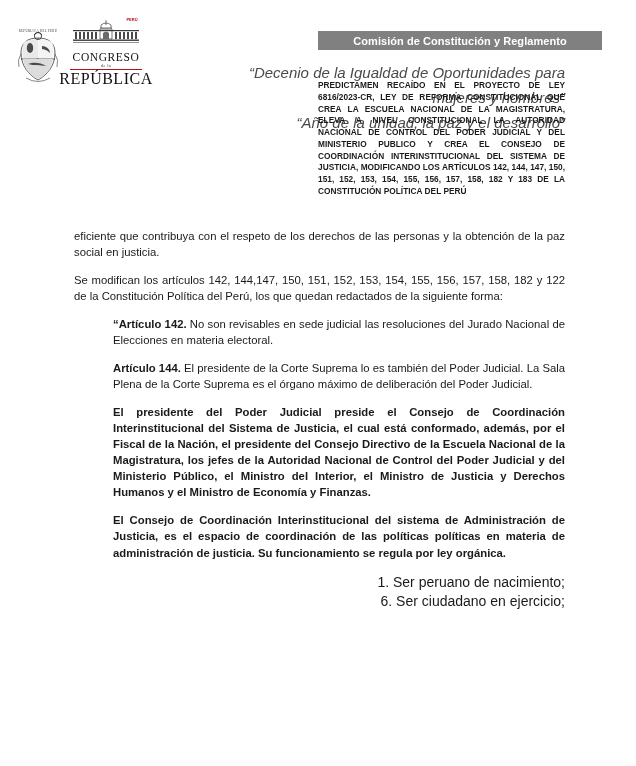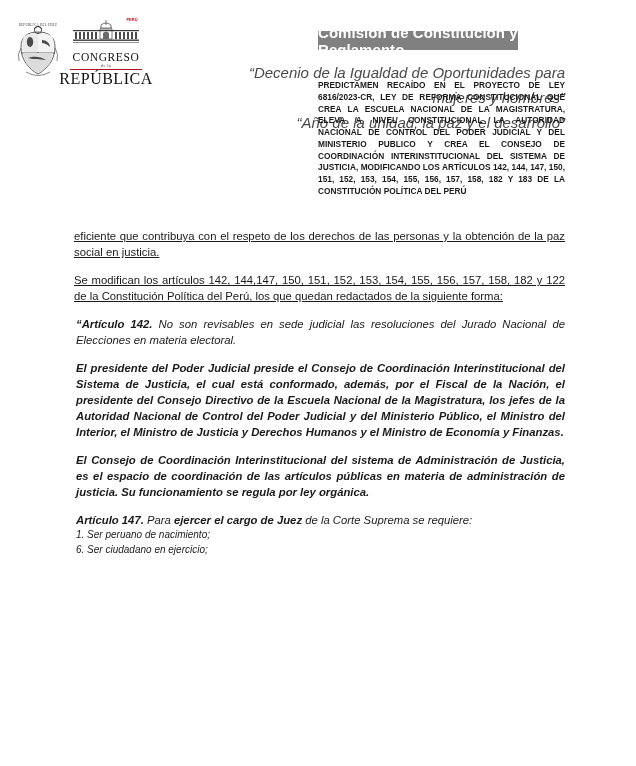--- a/index.html
+++ b/index.html
@@ -20,21 +20,21 @@
   .header {
     position: relative;
     height: 228px;
   }
 
   .logo-block {
     position: absolute;
     left: 14px;
     top: 16px;
     display: flex;
-    align-items: center;
+    align-items: flex-end;
     gap: 8px;
   }
 
   .coat-arms { width: 48px; height: 60px; display: block; }
 
   .congreso-mark {
     width: 72px;
     display: flex;
     flex-direction: column;
     align-items: center;
@@ -67,25 +67,25 @@
     font-size: 16px;
     letter-spacing: 0.5px;
     color: #111;
     line-height: 1.05;
   }
 
   .banner {
     position: absolute;
     left: 318px;
     top: 31px;
-    width: 200px;
+    width: 284px;
     height: 19px;
     background: #808080;
     color: #ffffff;
-    font-size: 15px;
+    font-size: 11px;
     font-weight: bold;
     display: flex;
     align-items: center;
     justify-content: center;
     letter-spacing: 0.05px;
   }
 
   .slogans {
     position: absolute;
     left: 240px;
@@ -120,33 +120,33 @@
   }
 
   .para {
     font-size: 11.3px;
     line-height: 1.42;
     text-align: justify;
     text-justify: inter-word;
     margin: 0 0 12px 0;
   }
 
-  .lvl0 { margin-left: 74px; margin-right: 71px; text-decoration: underline; }
-  .lvl1 { margin-left: 76px; margin-right: 71px; font-style: italic; }
+  .lvl0 { margin-left: 74px; margin-right: 71px; }
+  .lvl1 { margin-left: 113px; margin-right: 71px; }
 
   .tight { margin-bottom: 0; }
 
   .bold { font-weight: bold; }
   .b-para { font-weight: bold; }
 
   .list-line {
-    font-size: 10px;
+    font-size: 14px;
     line-height: 1.42;
     margin: 0;
-    text-align: left;
+    text-align: right;
   }
 </style>
 </head>
 <body>
 
 <div class="header">
 
   <div class="logo-block">
 
     <svg class="coat-arms" viewBox="0 0 48 60">
@@ -222,26 +222,26 @@
 
   <p class="para lvl0">eficiente que contribuya con el respeto de los derechos de las personas y la obtención de la paz social en justicia.</p>
 
 
   <p class="para lvl0">Se modifican los artículos 142, 144,147, 150, 151, 152, 153, 154, 155, 156, 157, 158, 182 y 122 de la Constitución Política del Perú, los que quedan redactados de la siguiente forma:</p>
 
   <p class="para lvl1">
     <span class="bold">“Artículo 142.</span><span> No son revisables en sede judicial las resoluciones del Jurado Nacional de Elecciones en materia electoral.</span>
   </p>
 
+  <p class="para lvl1">
+    <span class="bold">Artículo 144.</span><span> El presidente de la Corte Suprema lo es también del Poder Judicial. La Sala Plena de la Corte Suprema es el órgano máximo de deliberación del Poder Judicial.</span>
+  </p>
 
   <p class="para lvl1 b-para">El presidente del Poder Judicial preside el Consejo de Coordinación Interinstitucional del Sistema de Justicia, el cual está conformado, además, por el Fiscal de la Nación, el presidente del Consejo Directivo de la Escuela Nacional de la Magistratura, los jefes de la Autoridad Nacional de Control del Poder Judicial y del Ministerio Público, el Ministro del Interior, el Ministro de Justicia y Derechos Humanos y el Ministro de Economía y Finanzas.</p>
 
-  <p class="para lvl1 b-para">El Consejo de Coordinación Interinstitucional del sistema de Administración de Justicia, es el espacio de coordinación de las artículos públicas en materia de administración de justicia. Su funcionamiento se regula por ley orgánica.</p>
-
-  <p class="para lvl1 tight">
-    <span class="bold">Artículo 147.</span><span> Para </span><span class="bold">ejercer el cargo de Juez</span><span> de la Corte Suprema se requiere:</span>
-  </p>
+  <p class="para lvl1 b-para">El Consejo de Coordinación Interinstitucional del sistema de Administración de Justicia, es el espacio de coordinación de las políticas políticas en materia de administración de justicia. Su funcionamiento se regula por ley orgánica.</p>
+
 
   <div class="lvl1">
     <p class="list-line">1. Ser peruano de nacimiento;</p>
     <p class="list-line">6. Ser ciudadano en ejercicio;</p>
   </div>
 </div>
 
 </body></html>

